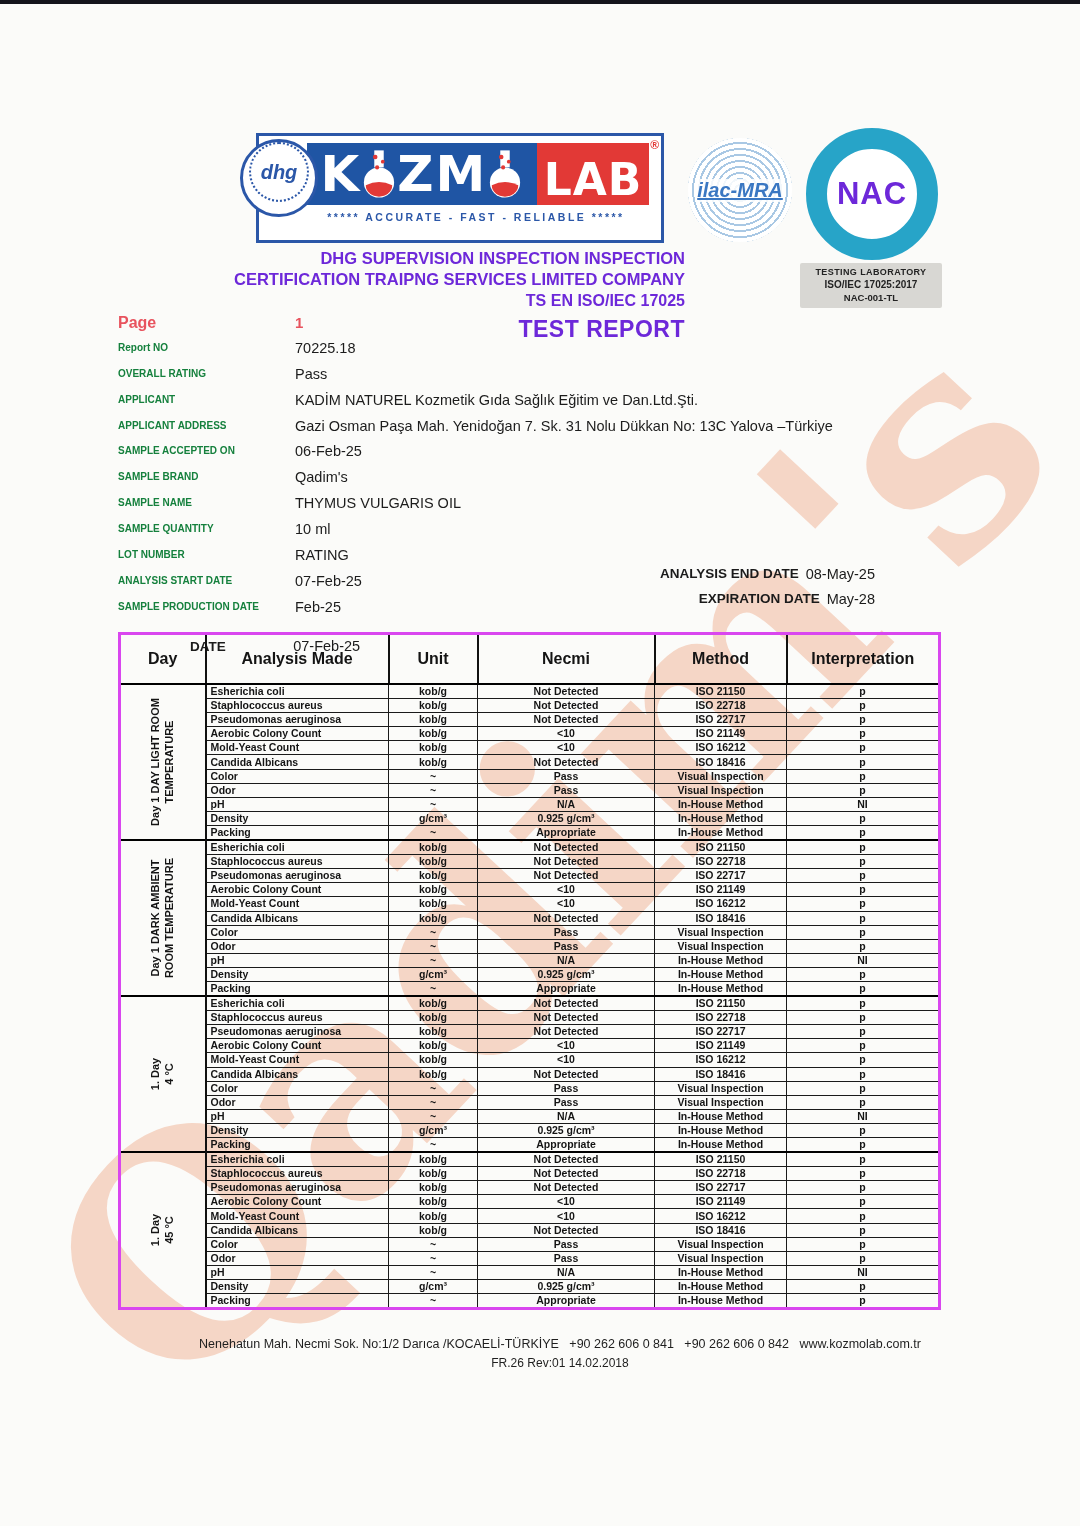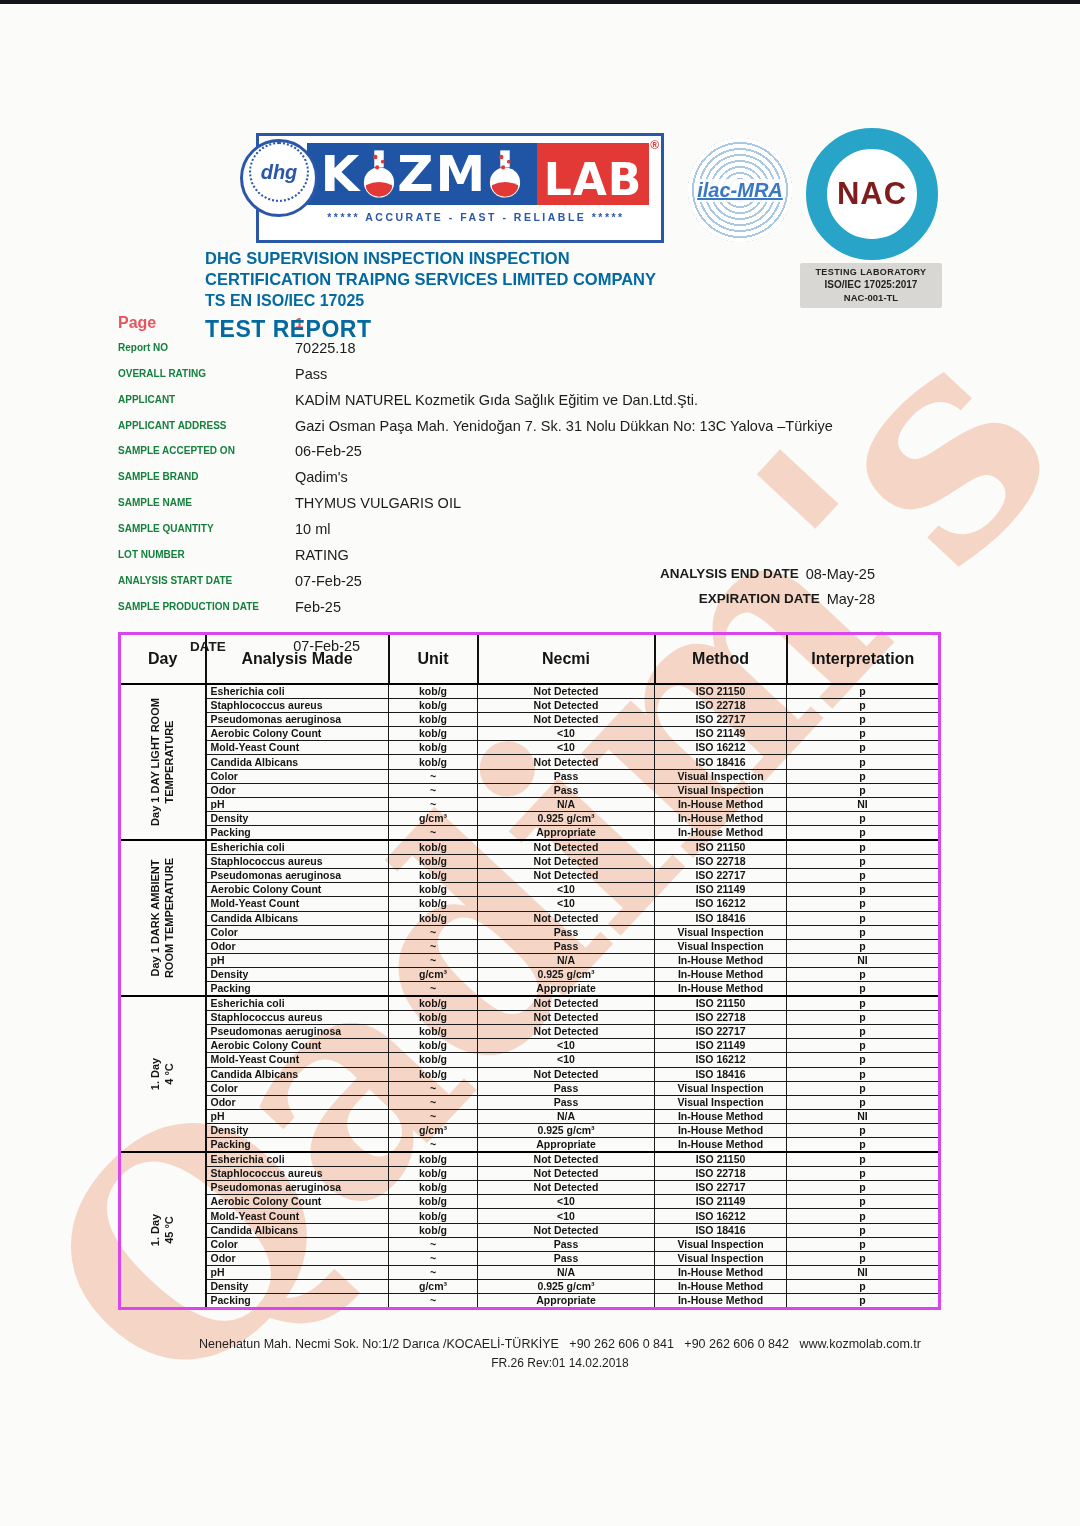--- a/index.html
+++ b/index.html
@@ -31,35 +31,35 @@
   .brand-reg { position:absolute; right:-10px; top:-5px; color:#e23936; font-size:12px; font-weight:bold; }
   .tagline { margin:6px 10px 0 42px; text-align:center; color:#2b57a8; font-weight:bold;
     font-size:10.5px; letter-spacing:2.5px; white-space:nowrap; }
   .dhg-seal { position:absolute; left:-19px; top:3px; width:78px; height:78px; border-radius:50%;
     background:#fff; border:3px solid #2b57a8; z-index:3; display:flex; align-items:flex-start; justify-content:center; box-sizing:border-box; }
   .dhg-inner { width:56px; height:56px; border-radius:50%; border:2px dotted #2b57a8;
     display:flex; align-items:center; justify-content:center; color:#2b57a8;
     font-weight:bold; font-size:20px; font-style:italic; }
 
   
-  .hdr { position:absolute; left:205px; top:248px; width:480px; text-align:left; z-index:2; color:#0369a1; }
+  .hdr { position:absolute; left:205px; top:248px; width:480px; text-align:right; z-index:2; color:#6d28d9; }
   .hdr-l1, .hdr-l2 { font-size:16.5px; font-weight:bold; line-height:1.3; }
   .hdr-l3 { font-size:16px; font-weight:bold; line-height:1.3; }
   .hdr-title { font-size:23px; font-weight:bold; margin-top:4px; letter-spacing:0.5px; }
 
   
   .ilac { position:absolute; left:688px; top:138px; width:104px; height:104px; border-radius:50%; z-index:2;
     background:repeating-radial-gradient(circle at 50% 50%, #ffffff 0 4px, #a9c8e4 4px 6px);
     display:flex; align-items:center; justify-content:center; }
   .ilac-text { color:#3a77c2; font-weight:bold; font-style:italic; font-size:20px;
     background:rgba(255,255,255,0.85); padding:0 2px;text-decoration:underline; }
   .nac { position:absolute; left:806px; top:128px; width:132px; height:132px; border-radius:50%;
     border:21px solid #27a4c8; background:#fff; box-sizing:border-box;
     display:flex; align-items:center; justify-content:center; z-index:2; }
-  .nac-text { color:#7f1d1d; font-weight:bold; font-size:31px; letter-spacing:1px; }
+  .nac-text { color:#6d28d9; font-weight:bold; font-size:31px; letter-spacing:1px; }
   .nac-box { position:absolute; left:800px; top:263px; width:142px; padding:4px 0 5px;
     background:#d8d7d3; border-radius:2px; text-align:center; z-index:2; color:#232323; }
   .nac-box .bl1 { font-size:9px; font-weight:bold; letter-spacing:0.4px; }
   .nac-box .bl2 { font-size:10px; font-weight:bold; margin-top:2px; }
   .nac-box .bl3 { font-size:9.5px; font-weight:bold; margin-top:2px; }
 
   
   .meta { position:absolute; left:118px; top:314px; width:860px; z-index:1; }
   .meta-row { height:25.9px; display:flex; align-items:flex-start; }
   .meta-label { flex:0 0 177px; font-weight:bold; font-size:10px; padding-top:2px; color:#15803d; }

